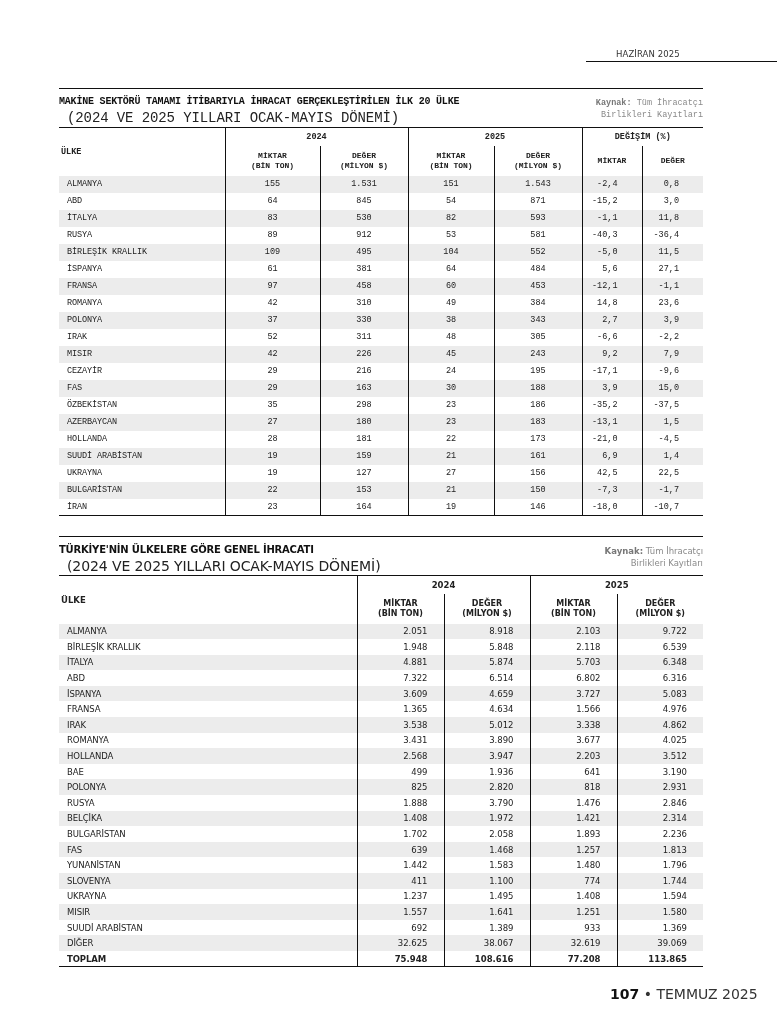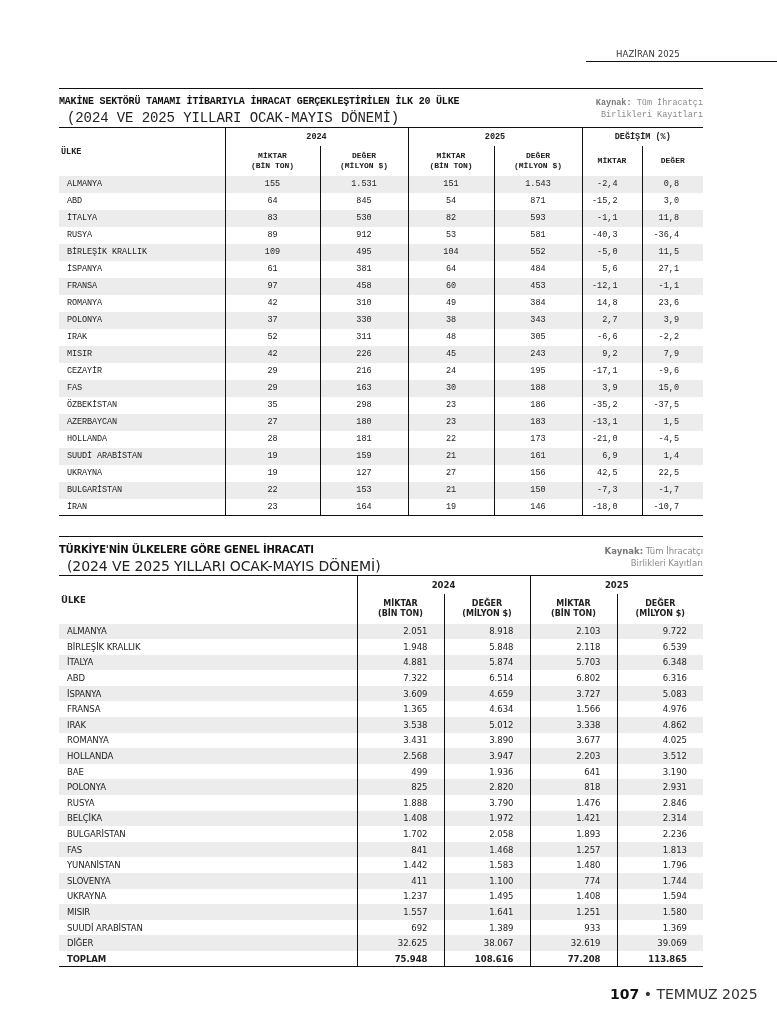--- a/index.html
+++ b/index.html
@@ -416,21 +416,21 @@
         </tr>
         <tr>
           <td class="c">BULGARİSTAN</td>
           <td class="n vb">1.702</td>
           <td class="n vb">2.058</td>
           <td class="n vb">1.893</td>
           <td class="n vb">2.236</td>
         </tr>
         <tr>
           <td class="c">FAS</td>
-          <td class="n vb">841</td>
+          <td class="n vb">639</td>
           <td class="n vb">1.468</td>
           <td class="n vb">1.257</td>
           <td class="n vb">1.813</td>
         </tr>
         <tr>
           <td class="c">YUNANİSTAN</td>
           <td class="n vb">1.442</td>
           <td class="n vb">1.583</td>
           <td class="n vb">1.480</td>
           <td class="n vb">1.796</td>

